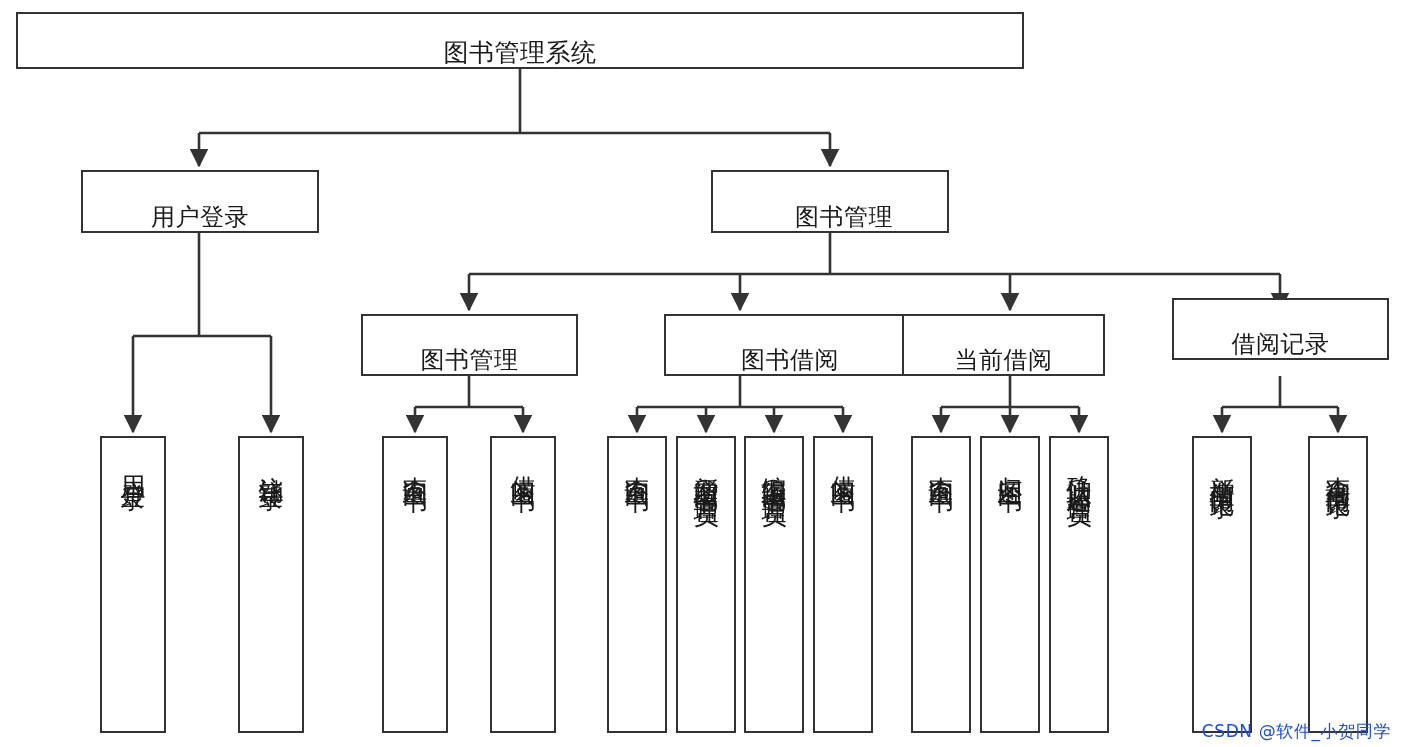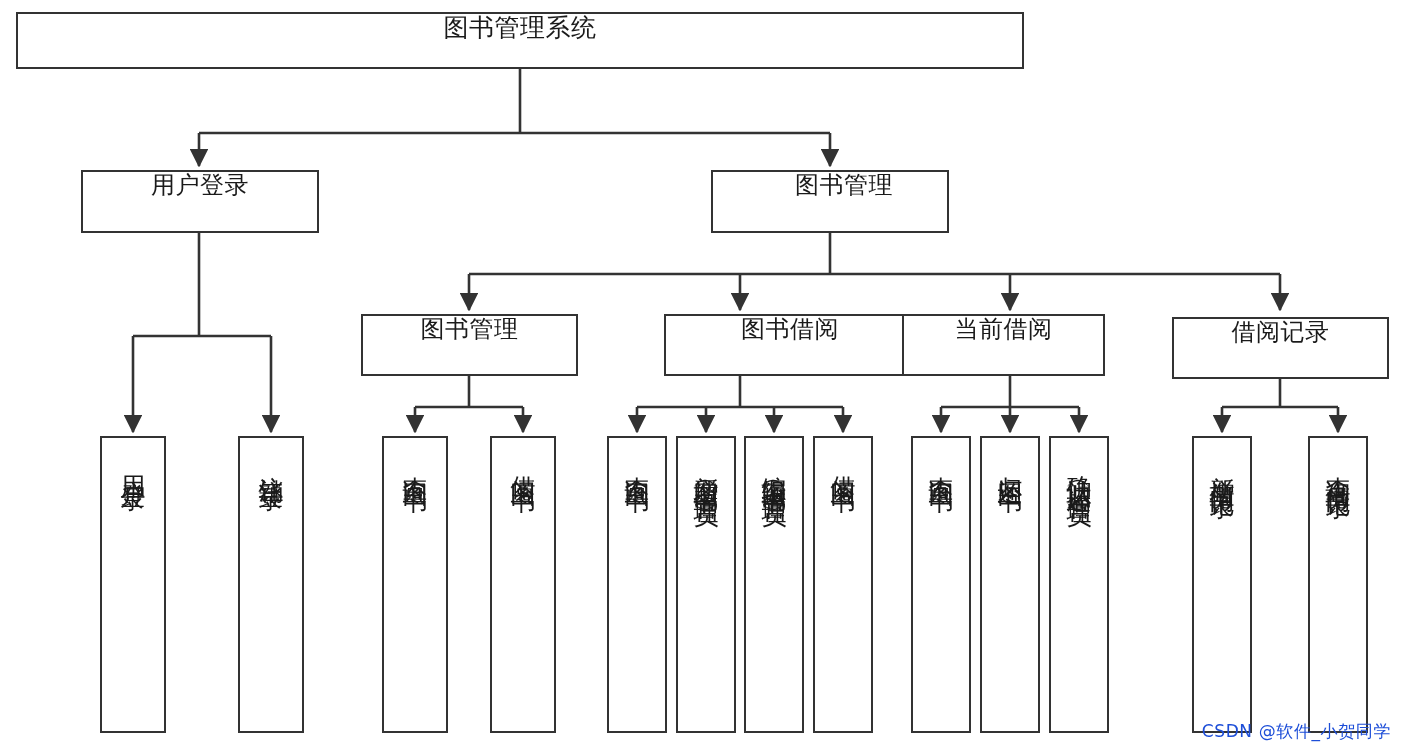--- a/index.html
+++ b/index.html
@@ -21,21 +21,21 @@
     width:1405px;
     height:747px;
     pointer-events:none;
   }
   .node{
     position:absolute;
     box-sizing:border-box;
     border:2.4px solid #333333;
     background:#ffffff;
     display:flex;
-    align-items:flex-start;
+    align-items:flex-end;
     justify-content:center;
     overflow:hidden;
   }
   .node .label{
     color:#1a1a1a;
     line-height:1.12;
     text-align:center;
     white-space:pre;
   }
   .node.horiz .label{
@@ -137,21 +137,21 @@
 
   <div class="node horiz" style="left:361px;top:314px;width:217px;height:62px;">
     <span class="label">图书管理</span>
   </div>
   <div class="node horiz" style="left:664px;top:314px;width:252px;height:62px;">
     <span class="label">图书借阅</span>
   </div>
   <div class="node horiz" style="left:902px;top:314px;width:203px;height:62px;">
     <span class="label">当前借阅</span>
   </div>
-  <div class="node horiz" style="left:1172px;top:317px;width:217px;height:62px;">
+  <div class="node horiz" style="left:1172px;top:298px;width:217px;height:62px;">
     <span class="label">借阅记录</span>
   </div>
 
   <div class="node vert" style="left:100px;top:436px;width:66px;height:297px;">
     <span class="label">用户登录</span>
   </div>
   <div class="node vert" style="left:238px;top:436px;width:66px;height:297px;">
     <span class="label">注销登录</span>
   </div>
 

